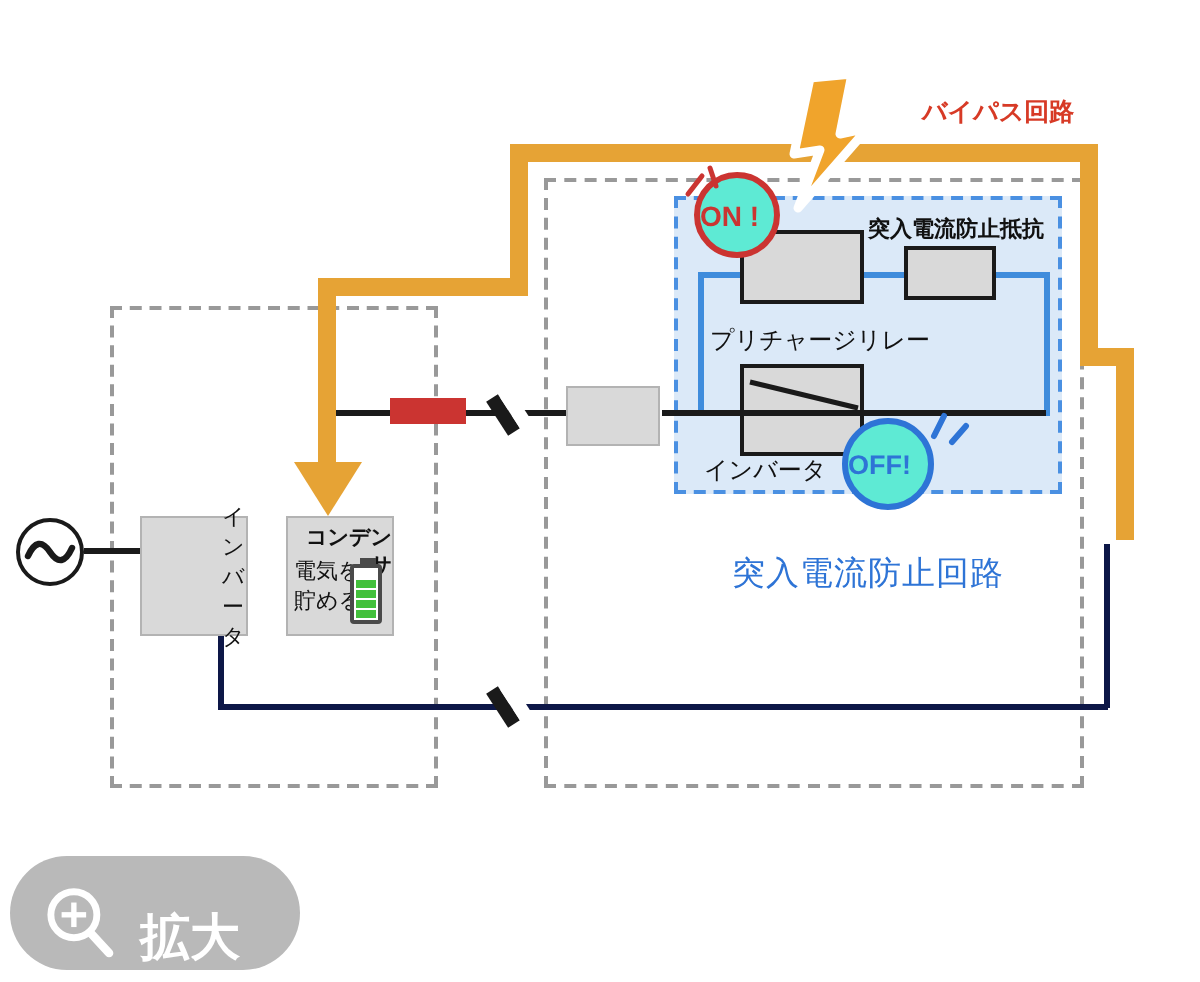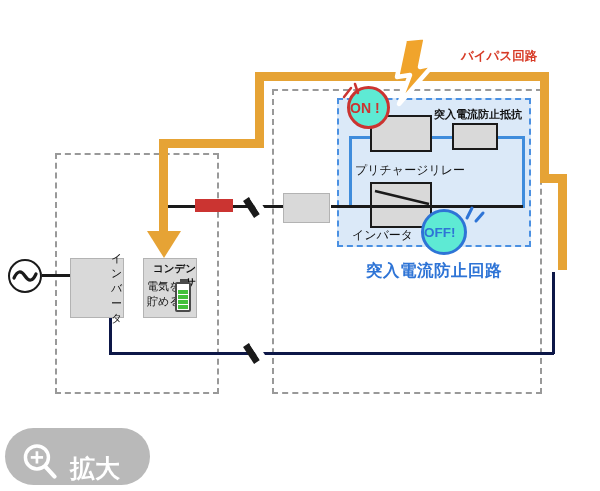--- a/index.html
+++ b/index.html
@@ -27,21 +27,21 @@
     font-size:11px;color:#111;}
   
   .fuse-red{position:absolute;left:195px;top:199px;width:38px;height:13px;
     background:var(--alert-red,#CB3431);}
   
   .lbl{position:absolute;color:#111;white-space:nowrap;}
   .lbl.bypass{left:461px;top:48px;font-size:12.5px;font-weight:bold;color:var(--bypass-label-red,#D73A26);}
   .lbl.resistor{left:434px;top:107px;font-size:11px;font-weight:600;}
   .lbl.precharge{left:355px;top:162px;font-size:12px;}
   .lbl.mainrelay{left:352px;top:227px;font-size:12px;}
-  .lbl.inrush{left:366px;top:260px;font-size:16.5px;font-weight:bold;
+  .lbl.inrush{left:366px;top:276px;font-size:16.5px;font-weight:normal;
     color:var(--accent-blue,#2E74D6);letter-spacing:.5px;}
   
   .cap-title{position:absolute;left:144px;top:262px;width:52px;text-align:right;
     font-size:10.5px;font-weight:bold;color:#111;}
   .cap-note{position:absolute;left:147px;top:279px;font-size:11px;line-height:15px;color:#111;}
   
   .batt-cap{position:absolute;left:180px;top:279px;width:8px;height:4px;background:#4a4a4a;}
   .batt-body{position:absolute;left:175px;top:282px;width:16px;height:30px;background:#fff;
     border:2px solid #4a4a4a;border-radius:2px;box-sizing:border-box;
     display:flex;flex-direction:column;justify-content:flex-end;gap:1px;padding:1px;}

